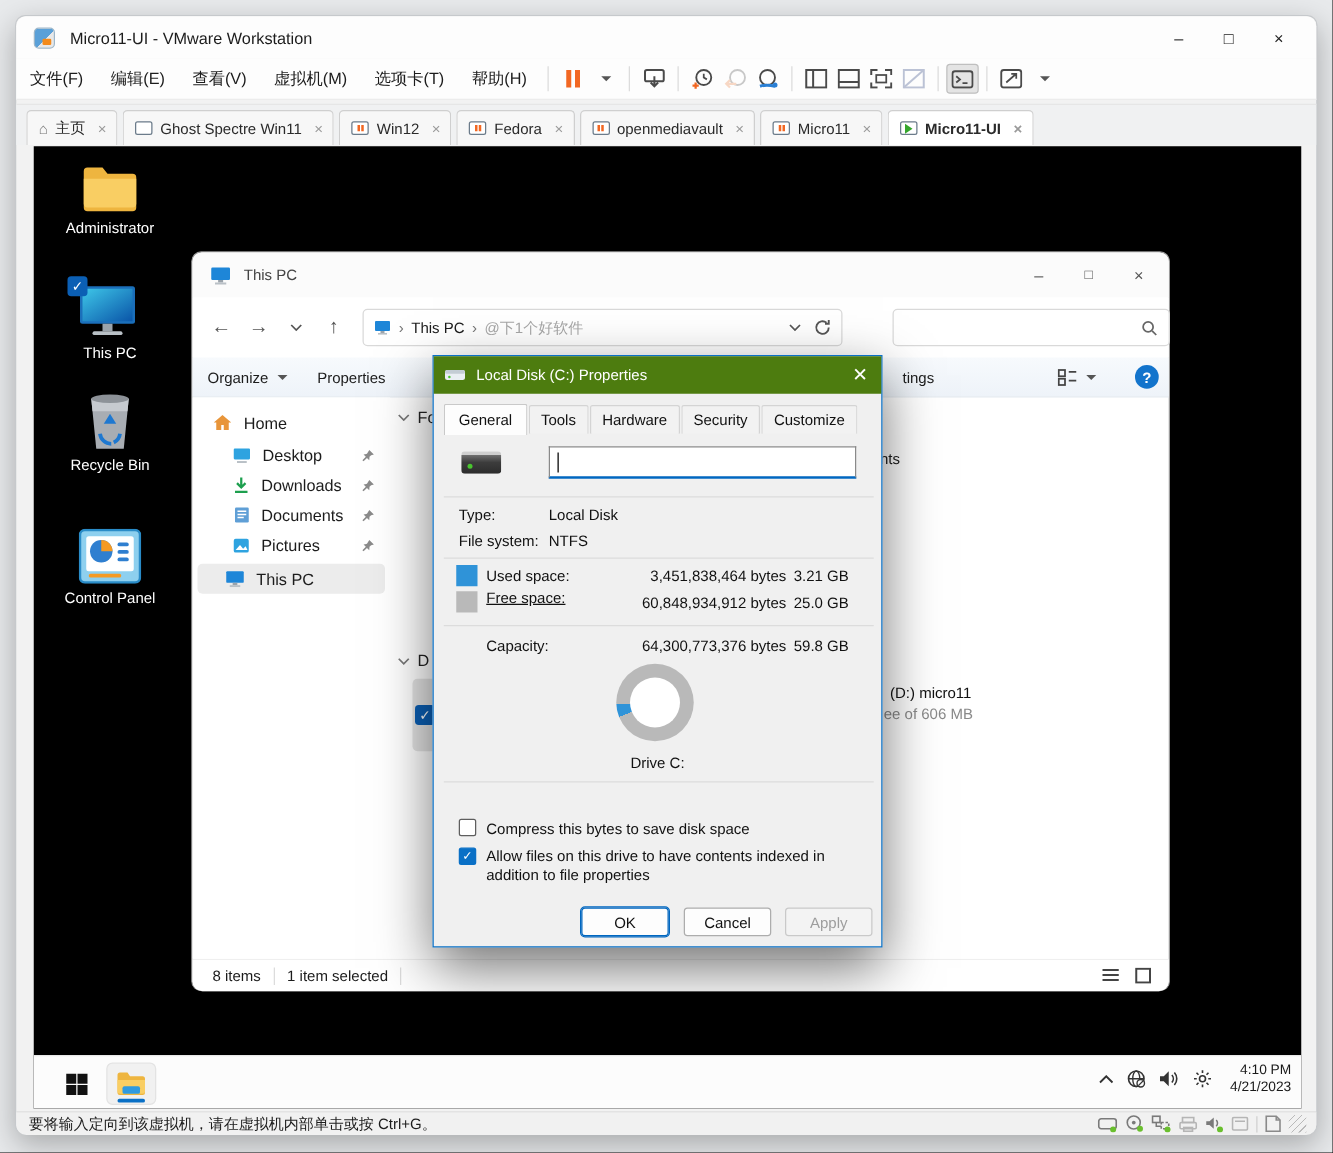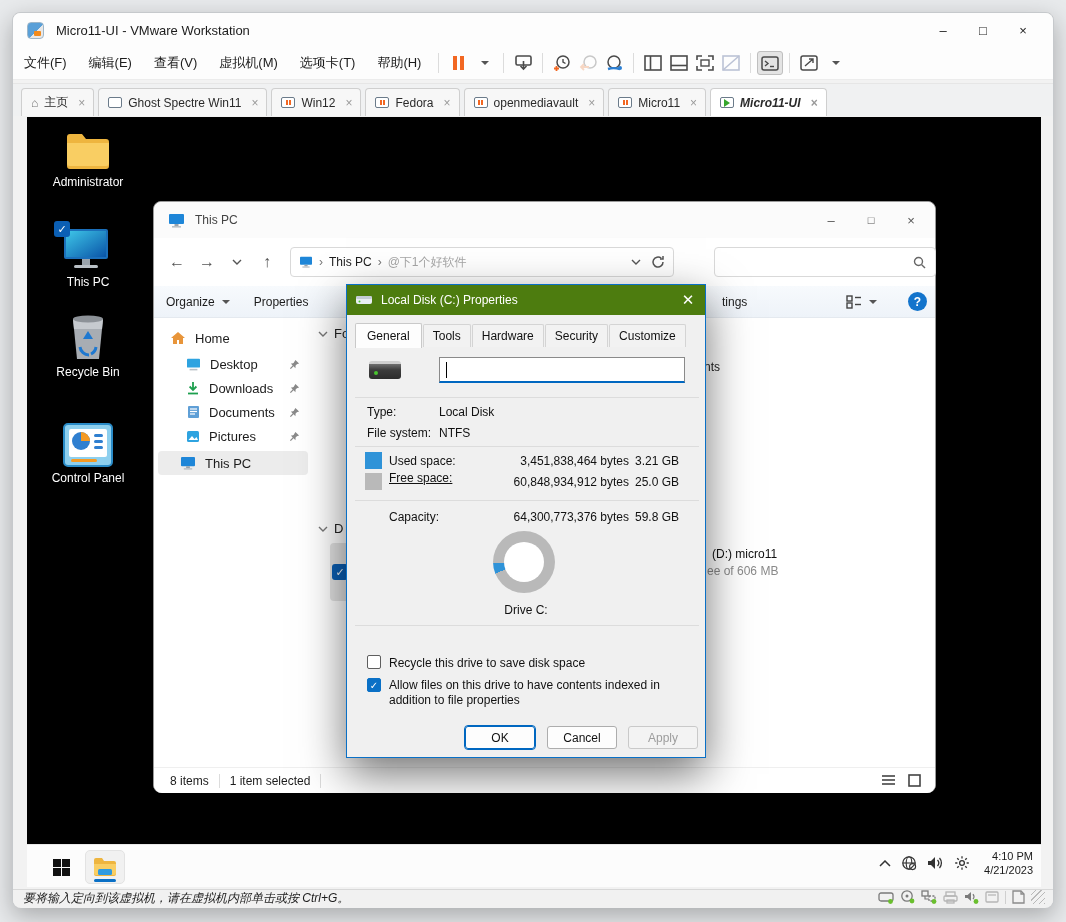--- a/index.html
+++ b/index.html
@@ -32,21 +32,21 @@
   .pause-bars i { display:block; width:4px; height:14px; background:#f26722; }
   .ti.pressed { background:#e4e4e4; border:1px solid #bfbfbf; border-radius:3px; }
   .dim { opacity:.4; }
 
   
   .tabstrip { position:absolute; left:0; top:70px; width:100%; height:33px; background:#f0f1f2;
               border-top:1px solid #e6e6e6; display:flex; align-items:flex-end; padding-left:8px; gap:4px; }
   .vtab { display:inline-flex; align-items:center; gap:6px; height:28px; padding:0 8px 0 9px;
           background:#f7f7f7; border:1px solid #cfcfcf; border-bottom:none; border-radius:4px 4px 0 0;
           font-size:12px; color:#2a2a2a; white-space:nowrap; }
-  .vtab.active { background:#ffffff; font-weight:bold;font-style:italic; }
+  .vtab.active { background:#ffffff; font-weight:bold; }
   .vtab .x { color:#9a9a9a; font-size:12px; margin-left:4px; }
   .mini-mon { width:14px; height:11px; border:1.5px solid #6b7b8a; border-radius:2px; position:relative;
               display:flex; align-items:center; justify-content:center; background:#fff; }
   .mini-mon .pb { display:flex; gap:1.5px; } .mini-mon .pb i { width:2px; height:5px; background:#f26722; display:block; }
   .mini-mon .play { width:0; height:0; border-left:6px solid #35a62c; border-top:4px solid transparent; border-bottom:4px solid transparent; }
   .mini-home { font-size:12px; color:#777; }
 
   
   #screen { position:absolute; left:14px; top:104px; width:1014px; height:770px; background:#000; overflow:hidden; }
 
@@ -130,22 +130,22 @@
   .tb-app { position:absolute; top:5px; width:40px; height:34px; border-radius:5px; display:flex; align-items:center; justify-content:center; }
   .tb-app.active { background:#f1f1f1; border:1px solid #e3e3e3; }
   .tb-underline { position:absolute; left:50%; transform:translateX(-50%); bottom:1px; width:22px; height:3px; background:#0a70c6; border-radius:2px; }
   .start-grid { width:17px; height:17px; display:grid; grid-template-columns:8px 8px; grid-template-rows:8px 8px; gap:1px; }
   .start-grid i { background:#111; display:block; }
   .tray { position:absolute; right:8px; top:0; height:36px; display:flex; align-items:center; gap:10px; color:#222; }
   .clock { text-align:right; font-size:11px; line-height:14px; color:#1a1a1a; margin-left:4px; }
 
   
   #vmw-status { position:absolute; left:0; top:876px; width:1040px; height:19px; background:#f1f1f1;
-                border-top:1px solid #d8d8d8; border-radius:0 0 8px 8px; display:flex; align-items:flex-start;
-                font-size:12px; color:#1c1c1c;font-style:italic; }
+                border-top:1px solid #d8d8d8; border-radius:0 0 8px 8px; display:flex; align-items:center;
+                font-size:12px; color:#1c1c1c; }
   #vmw-status .msg { margin-left:10px; }
   .dev-icons { margin-left:auto; display:flex; align-items:center; gap:6px; margin-right:6px; }
   .grip { width:14px; height:14px; margin-right:2px;
           background:repeating-linear-gradient(135deg, transparent 0 3px, #b9b9b9 3px 4px); }
   svg { display:block; }
 </style>
 </head>
 <body>
 
 <div id="root">
@@ -601,21 +601,21 @@
         <span class="rlabel" style="top:225px;">Capacity:</span>
         <span class="bytes" style="top:225px;">64,300,773,376 bytes</span>
         <span class="gb" style="top:225px;">59.8 GB</span>
 
         <div class="donut"></div>
         <div style="position:absolute; left:0; top:318px; width:100%; text-align:center;">Drive C:</div>
 
         <div class="dlg-body-line" style="top:340px;"></div>
 
         <div class="cbx" style="left:20px; top:370px;"></div>
-        <span style="position:absolute; left:42px; top:371px;">Recycle this drive to save disk space</span>
+        <span style="position:absolute; left:42px; top:371px;">Compress this bytes to save disk space</span>
 
         <div class="cbx checked" style="left:20px; top:393px;">✓</div>
         <span style="position:absolute; left:42px; top:393px; width:292px; line-height:15px;">Allow files on this drive to have contents indexed in addition to file properties</span>
 
         <div class="dbtn default" style="left:118px; top:441px;">OK</div>
         <div class="dbtn" style="left:200px; top:441px;">Cancel</div>
         <div class="dbtn disabled" style="left:281px; top:441px;text-align:right;">Apply</div>
       </div>
 
       <div id="taskbar">

